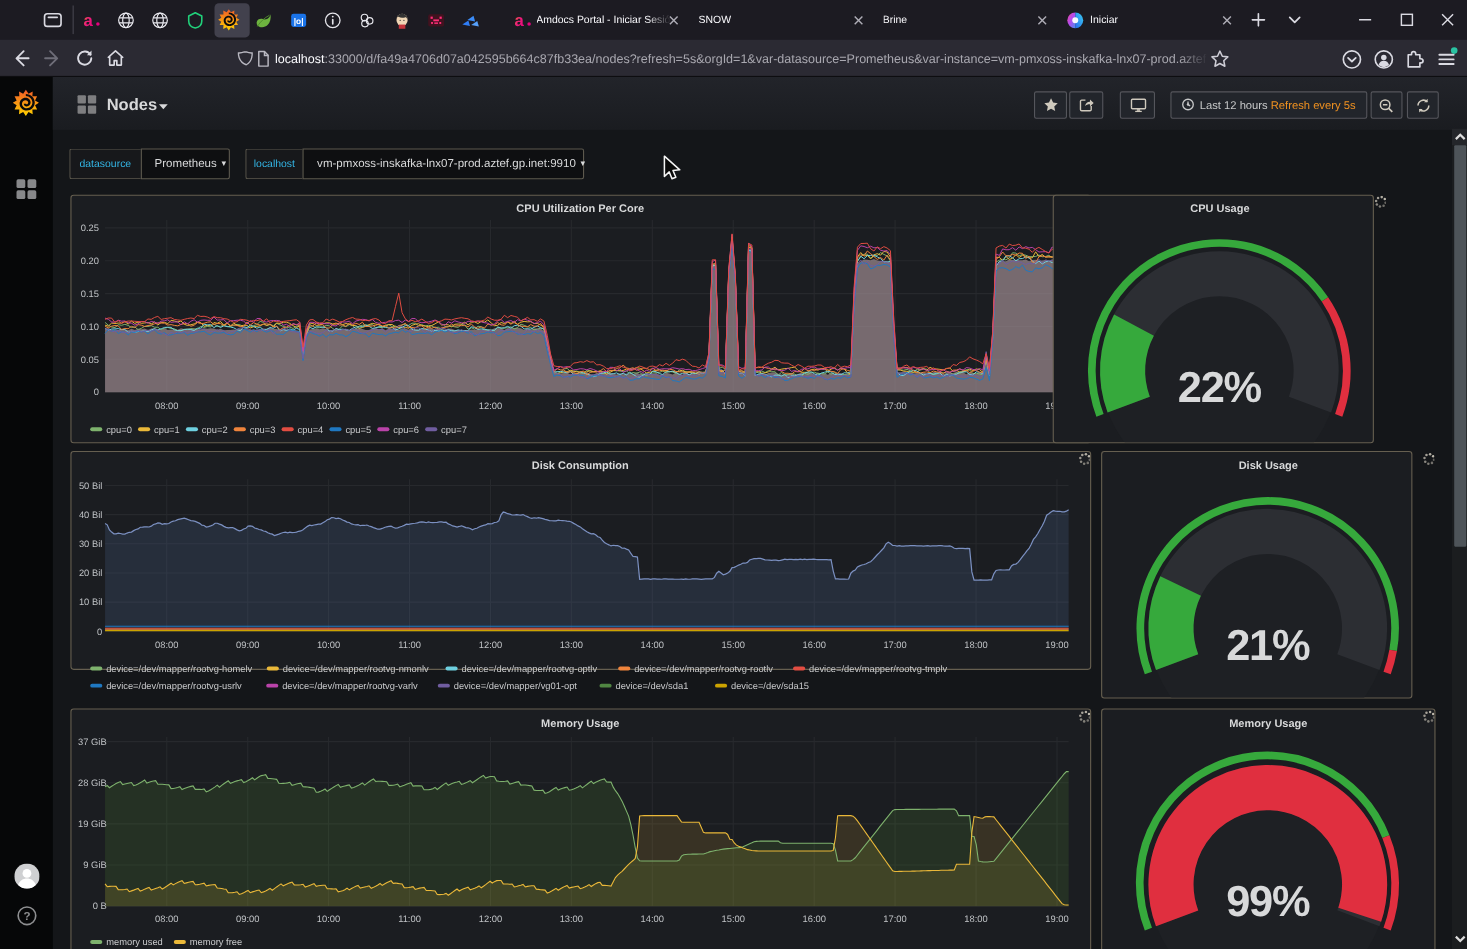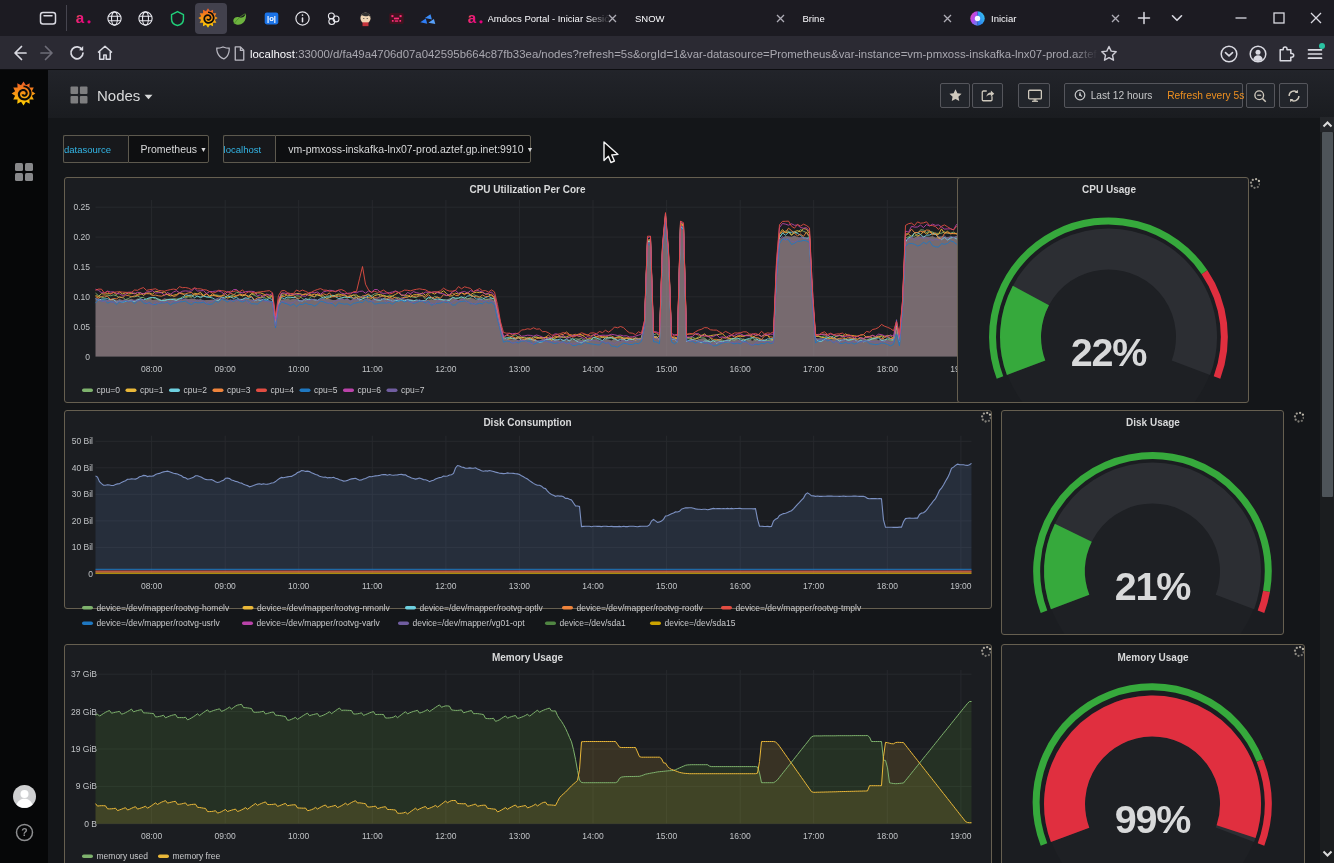--- a/index.html
+++ b/index.html
@@ -7,21 +7,21 @@
 #toolbar{position:absolute;left:0;top:36px;width:1334px;height:34px;background:#2b2a33;border-bottom:1px solid #0d0d10}
 #urlfield{position:absolute;left:210px;top:41.5px;width:912px;height:26px;border-radius:5px;background:#1c1b22}
 .tabtitle{position:absolute;top:12.5px;font-size:9.5px;color:#fbfbfe;white-space:nowrap;overflow:hidden}
 #app{position:absolute;left:0;top:70px;width:1334px;height:793px;background:#141619}
 #sidebar{position:absolute;left:0;top:0;width:48px;height:793px;background:#060708}
 #gnav{position:absolute;left:48px;top:0;width:1286px;height:48px;background:linear-gradient(#22242a,#1a1c20)}
 .panel{position:absolute;background:#1b1d21;border:1px solid #665f50;border-radius:3px}
 #sbar{position:absolute;left:1320px;top:47px;width:14px;height:746px;background:#1b1d1f}
 #sthumb{position:absolute;left:1322px;top:62px;width:11px;height:365px;background:#4e5459;border-radius:1px}
 .navbtn{position:absolute;height:24.5px;background:#22252b;border:1px solid #55565c;border-radius:2px;top:13px}
-.vlab{border:1px solid #5d594e;border-right:none;border-radius:2px 0 0 2px;font-size:9.5px;color:#33b5e5;background:#17181b;padding-top:8px;height:28px}
+.vlab{border:1px solid #5d594e;border-right:none;border-radius:2px 0 0 2px;font-size:9.5px;color:#33b5e5;background:#17181b;text-align:center;padding-top:8px;height:28px}
 .vval{border:1px solid #5d594e;border-radius:0 2px 2px 0;font-size:10.5px;color:#d8d9da;background:#0e0f11;padding:7px 0 0 12px;height:28px;white-space:nowrap}
 </style></head><body>
 <div id="tabbar">
     <svg style="position:absolute;left:38px;top:8px" width="20" height="20" viewBox="0 0 20 20">
       <rect x="2.5" y="4.5" width="15" height="11.5" rx="2.5" stroke="#dadae2" stroke-width="1.5" fill="none"></rect>
       <line x1="6" y1="7.8" x2="14" y2="7.8" stroke="#dadae2" stroke-width="1.5" stroke-linecap="round"></line>
     </svg>
     <div class="abs" style="left:66px;top:5px;width:1px;height:26px;background:#46454f"></div>
     <div class="abs" style="left:194.5px;top:2.5px;width:32px;height:31px;background:#42414d;border-radius:4px"></div>
     <div class="abs" style="left:75.0px;top:10.0px;width:16px;height:16px"><svg width="16" height="16" viewBox="0 0 20 20">
@@ -241,42 +241,42 @@
     </div>
     <div id="gnav"></div>
     <svg class="abs" style="left:70px;top:16px" width="18" height="18" viewBox="0 0 18 18">
 <g fill="#7e7e80">
         <rect x="0.5" y="0.5" width="7.6" height="7.6" rx="1"></rect>
         <rect x="9.9" y="0.5" width="7.6" height="7.6" rx="1"></rect>
         <rect x="0.5" y="9.9" width="7.6" height="7.6" rx="1"></rect>
         <rect x="9.9" y="9.9" width="7.6" height="7.6" rx="1"></rect>
       </g>
     </svg>
-    <div class="abs" style="left:97px;top:17px;font-size:15px;color:#d8d9da;font-weight:400">Nodes</div>
+    <div class="abs" style="left:97px;top:17px;font-size:15px;color:#d8d9da;font-weight:700">Nodes</div>
     <svg class="abs" style="left:144px;top:24px" width="9" height="6" viewBox="0 0 9 6">
       <path d="M0.5 0.8l4 4.5 4-4.5z" fill="#d8d9da"></path>
     </svg>
     <div class="navbtn" style="left:939.7px;width:30px"><svg width="15" height="15" viewBox="0 0 20 20" style="margin:4px 0 0 7px">
         <path d="M10 1.8l2.5 5.2 5.6.7-4.2 4 1.1 5.6L10 14.5l-5 2.8 1.1-5.6-4.2-4 5.6-.7z" fill="#cfc9bd"></path>
       </svg></div>
     <div class="navbtn" style="left:972.3px;width:31px"><svg width="15" height="15" viewBox="0 0 20 20" style="margin:4px 0 0 7px">
         <path d="M9 4H4.5a1.5 1.5 0 0 0-1.5 1.5v10A1.5 1.5 0 0 0 4.5 17h10a1.5 1.5 0 0 0 1.5-1.5V11" stroke="#cfc9bd" stroke-width="1.7" fill="none"></path>
         <path d="M8.5 11.5C9 8 11 6.2 14.5 6V3.2L19 7.5l-4.5 4.3V9c-2.8 0-4.6.7-6 2.5z" fill="#cfc9bd"></path>
       </svg></div>
     <div class="navbtn" style="left:1017.6px;width:32.5px"><svg width="16" height="15" viewBox="0 0 20 20" style="margin:4px 0 0 8px">
         <rect x="1.5" y="3" width="17" height="11.5" rx="1.2" stroke="#cfc9bd" stroke-width="1.7" fill="none"></rect>
         <rect x="8" y="15" width="4" height="2" fill="#cfc9bd"></rect>
         <rect x="6" y="17" width="8" height="1.5" fill="#cfc9bd"></rect>
       </svg></div>
     <div class="navbtn" style="left:1063.7px;width:179px">
       <div style="padding:5px 0 0 9px;font-size:10.2px;color:#c7c8c9;font-weight:500;white-space:nowrap"><svg width="12" height="12" viewBox="0 0 20 20" style="vertical-align:-2px;margin-right:5px">
           <circle cx="10" cy="10" r="8" stroke="#c7c8c9" stroke-width="2" fill="none"></circle>
           <path d="M10 5.5V10l3.2 2.4" stroke="#c7c8c9" stroke-width="2" fill="none"></path>
           <circle cx="10" cy="10" r="1.8" fill="#c7c8c9"></circle>
-        </svg>Last 12 hours <span style="color:#ee9020;margin-left:12px">Refresh every 5s</span></div>
+        </svg>Last 12 hours <span style="color:#ee9020;margin-left:0">Refresh every 5s</span></div>
     </div>
     <div class="navbtn" style="left:1245.9px;width:28.7px"><svg width="15" height="15" viewBox="0 0 20 20" style="margin:4.5px 0 0 6.5px">
         <circle cx="8.3" cy="8.3" r="5.8" stroke="#cfc9bd" stroke-width="1.8" fill="none"></circle>
         <line x1="5.6" y1="8.3" x2="11" y2="8.3" stroke="#cfc9bd" stroke-width="1.6"></line>
         <line x1="12.6" y1="12.6" x2="17" y2="17" stroke="#cfc9bd" stroke-width="2"></line>
       </svg></div>
     <div class="navbtn" style="left:1279.4px;width:29.1px"><svg width="14" height="14" viewBox="0 0 20 20" style="margin:5px 0 0 7px">
         <path d="M3 10a7 7 0 0 1 12-4.9M17 10a7 7 0 0 1-12 4.9" stroke="#cfc9bd" stroke-width="2" fill="none"></path>
         <path d="M15.5 1v4.6h-4.6z" fill="#cfc9bd"></path>
         <path d="M4.5 19v-4.6h4.6z" fill="#cfc9bd"></path>

